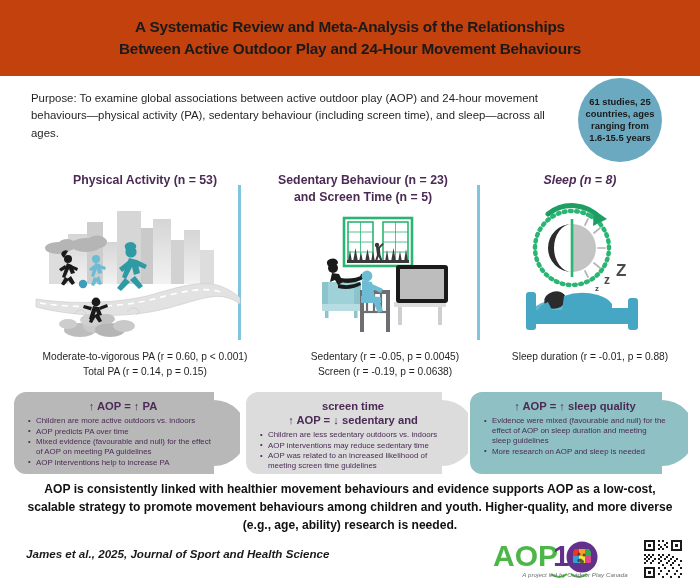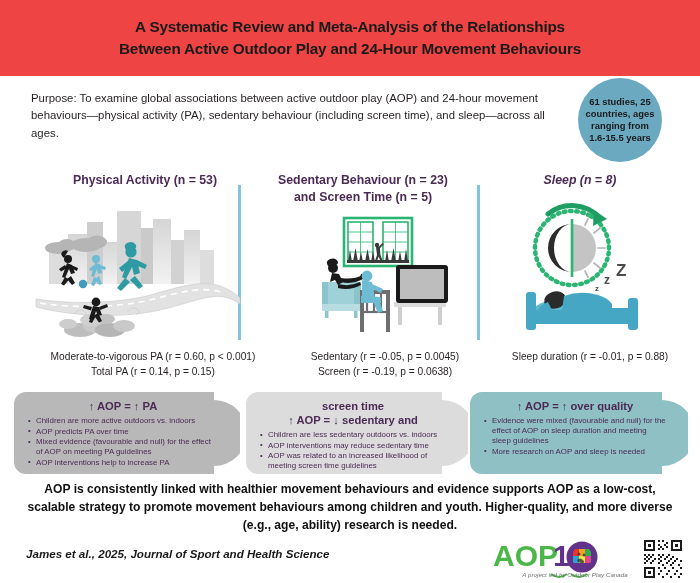--- a/index.html
+++ b/index.html
@@ -7,21 +7,21 @@
   body {
     font-family:"Liberation Sans", sans-serif;
     background:#ffffff;
     position:relative;
     overflow:hidden;
     color:#231f20;
   }
   
   .header-band {
     position:absolute; left:0; top:0; width:700px; height:76px;
-    background:#ef4444;
+    background:#c2410c;
     display:flex; flex-direction:column; align-items:center; justify-content:center;
   }
   .header-band .title-line {
     font-size:15.3px; font-weight:bold; color:#1a1a1a; letter-spacing:-0.2px;
     line-height:1.45; text-align:center;
   }
   
   .purpose {
     position:absolute; left:31px; top:90px; width:540px;
     font-size:11.4px; line-height:1.52; color:#231f20;
@@ -52,21 +52,21 @@
   
   .illus { position:absolute; }
   .illus.pa    { left:34px;  top:208px; width:216px; height:132px; }
   .illus.sb    { left:288px; top:208px; width:180px; height:132px; }
   .illus.sleep { left:508px; top:202px; width:160px; height:142px; }
   
   .stats {
     position:absolute; text-align:center; font-size:10.2px;
     color:#231f20; line-height:1.45;
   }
-  .stats.pa    { left:8px;   top:350px; width:290px; }
+  .stats.pa    { left:0px;   top:350px; width:290px; }
   .stats.sb    { left:270px; top:350px; width:230px; }
   .stats.sleep { left:480px; top:350px; width:220px; }
   
   .callout {
     position:absolute; top:392px; height:82px;
     padding:7px 22px 6px 14px;
   }
   .callout .co-title {
     text-align:center; font-weight:bold; font-size:11.2px;
     color:#4b2a55; line-height:1.25; margin-bottom:3px;
@@ -400,21 +400,21 @@
     </ul>
   </div>
 </div>
 
 <div class="callout c3">
   <svg class="co-shape" viewBox="0 0 218 82" preserveAspectRatio="none" xmlns="http://www.w3.org/2000/svg">
     <path d="M12,0 L192,0 L192,8 A33,33 0 0 1 192,74 L192,82 L12,82 A12,12 0 0 1 0,70 L0,12 A12,12 0 0 1 12,0 Z
              M192,8 L218,41 L192,74 Z" fill="#8ec0c4"></path>
   </svg>
   <div class="co-inner">
-    <div class="co-title">↑ AOP = ↑ over quality</div>
+    <div class="co-title">↑ AOP = ↑ sleep quality</div>
     <ul>
       <li>Evidence were mixed (favourable and null) for the effect of AOP on sleep duration and meeting sleep guidelines</li>
       <li>More research on AOP and sleep is needed</li>
     </ul>
   </div>
 </div>
 
 <div class="conclusion">AOP is consistently linked with healthier movement behaviours and evidence supports AOP as a low-cost, scalable strategy to promote movement behaviours among children and youth. Higher-quality, and more diverse (e.g., age, ability) research is needed.</div>
 
 <div class="citation">James et al., 2025, Journal of Sport and Health Science</div>

